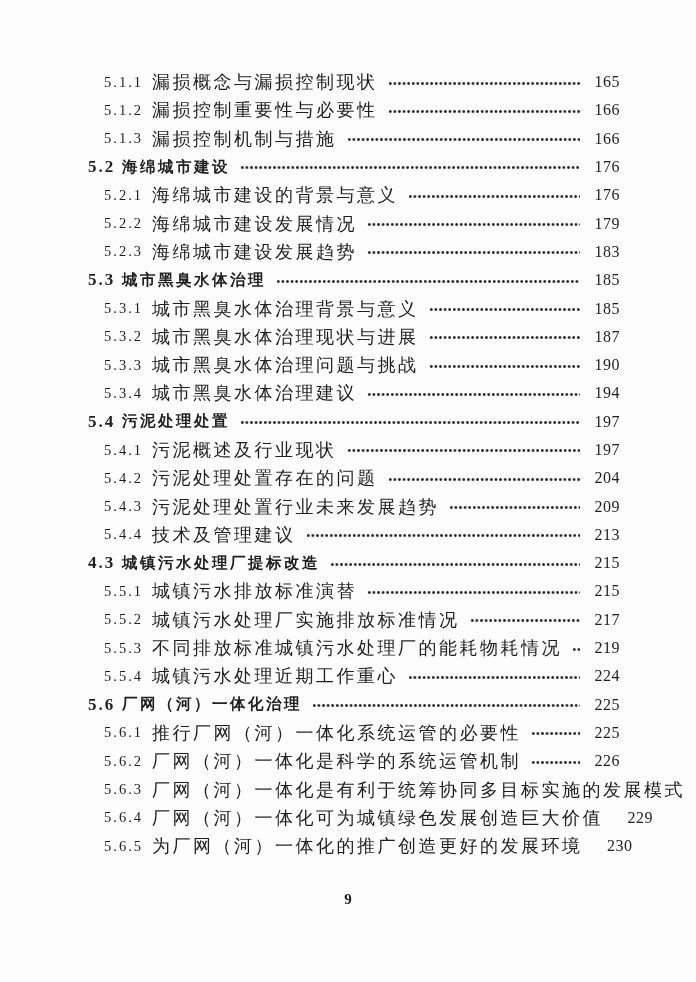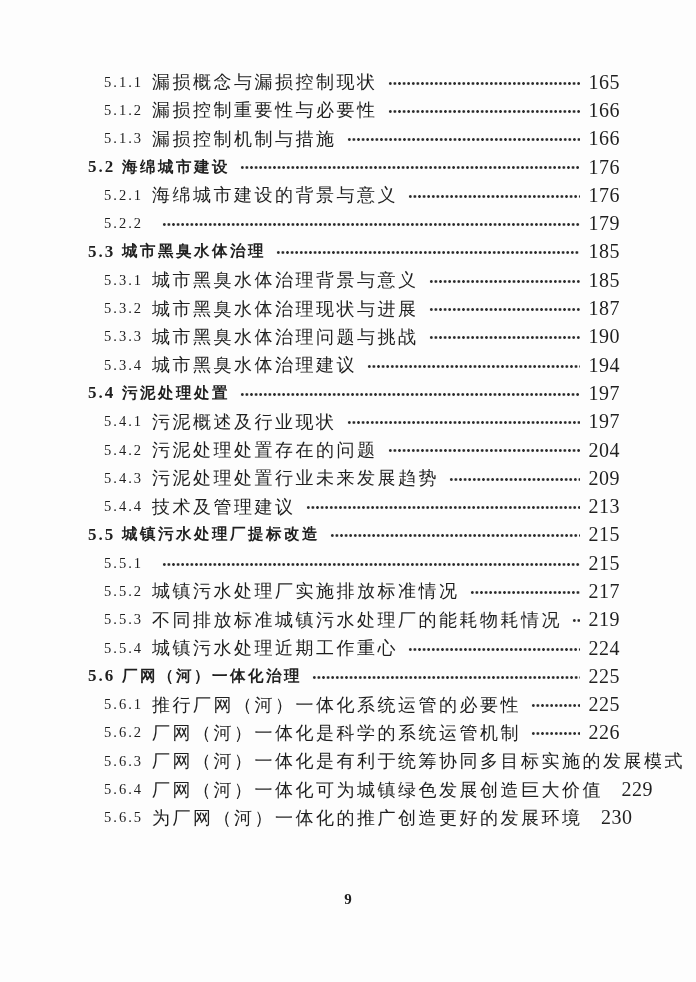--- a/index.html
+++ b/index.html
@@ -45,21 +45,21 @@
     align-self: stretch;
     margin: 0 8px 0 10px;
     background-image: radial-gradient(circle, #2b2b2b 1.15px, rgba(0,0,0,0) 1.45px);
     background-size: 4.6px 4.6px;
     background-repeat: repeat-x;
     background-position: left 53%;
   }
   .row .pagenum {
     flex: 0 0 32px;
     text-align: right;
-    font-size: 20px;
+    font-size: 16px;
     letter-spacing: 0.5px;
   }
   .row.level2 .num {
     width: 34px;
     font-size: 17px;
     font-weight: bold;
   }
   .row.level2 .title {
     font-weight: bold;
     font-size: 15.5px;
@@ -110,22 +110,29 @@
         <span class="pagenum">176</span>
       </div>
       <div class="row level3">
         <span class="num">5.2.1</span>
         <span class="title">海绵城市建设的背景与意义</span>
         <span class="leader"></span>
         <span class="pagenum">176</span>
       </div>
       <div class="row level3">
         <span class="num">5.2.2</span>
+        <span class="title">海绵城市建设发展情况</span>
         <span class="leader"></span>
         <span class="pagenum">179</span>
+      </div>
+      <div class="row level3">
+        <span class="num">5.2.3</span>
+        <span class="title">海绵城市建设发展趋势</span>
+        <span class="leader"></span>
+        <span class="pagenum">183</span>
       </div>
       <div class="row level2">
         <span class="num">5.3</span>
         <span class="title">城市黑臭水体治理</span>
         <span class="leader"></span>
         <span class="pagenum">185</span>
       </div>
       <div class="row level3">
         <span class="num">5.3.1</span>
         <span class="title">城市黑臭水体治理背景与意义</span>
@@ -174,27 +181,28 @@
         <span class="leader"></span>
         <span class="pagenum">209</span>
       </div>
       <div class="row level3">
         <span class="num">5.4.4</span>
         <span class="title">技术及管理建议</span>
         <span class="leader"></span>
         <span class="pagenum">213</span>
       </div>
       <div class="row level2">
-        <span class="num">5.5</span>
+        <span class="num">4.3</span>
         <span class="title">城镇污水处理厂提标改造</span>
         <span class="leader"></span>
         <span class="pagenum">215</span>
       </div>
       <div class="row level3">
         <span class="num">5.5.1</span>
+        <span class="title">城镇污水排放标准演替</span>
         <span class="leader"></span>
         <span class="pagenum">215</span>
       </div>
       <div class="row level3">
         <span class="num">5.5.2</span>
         <span class="title">城镇污水处理厂实施排放标准情况</span>
         <span class="leader"></span>
         <span class="pagenum">217</span>
       </div>
       <div class="row level3">

